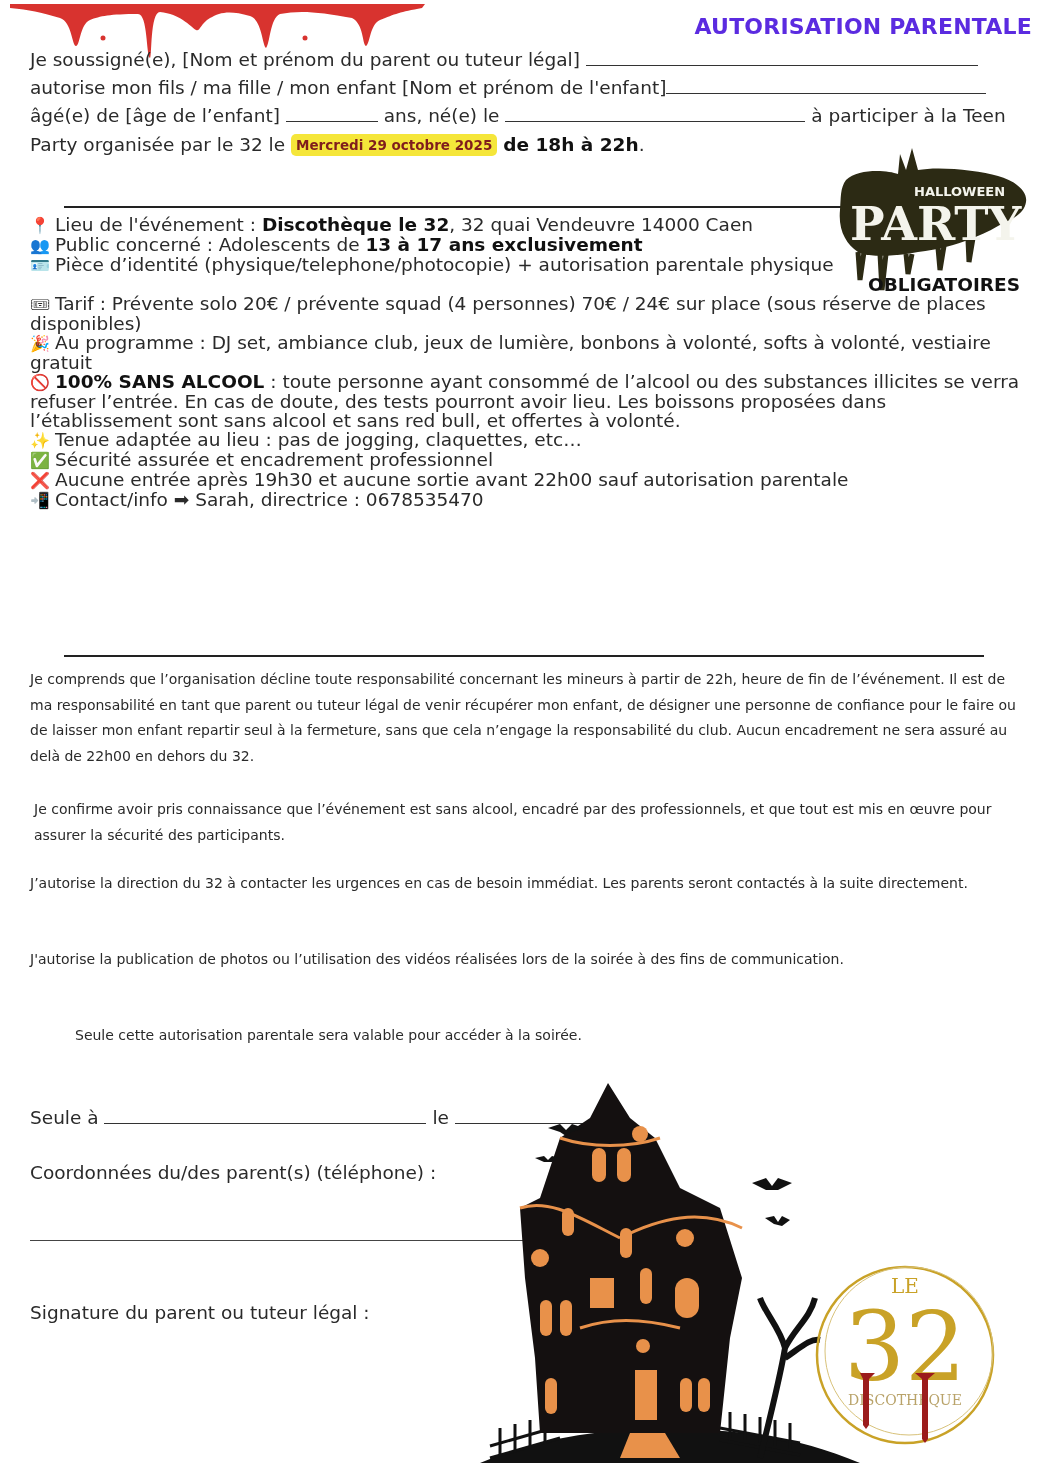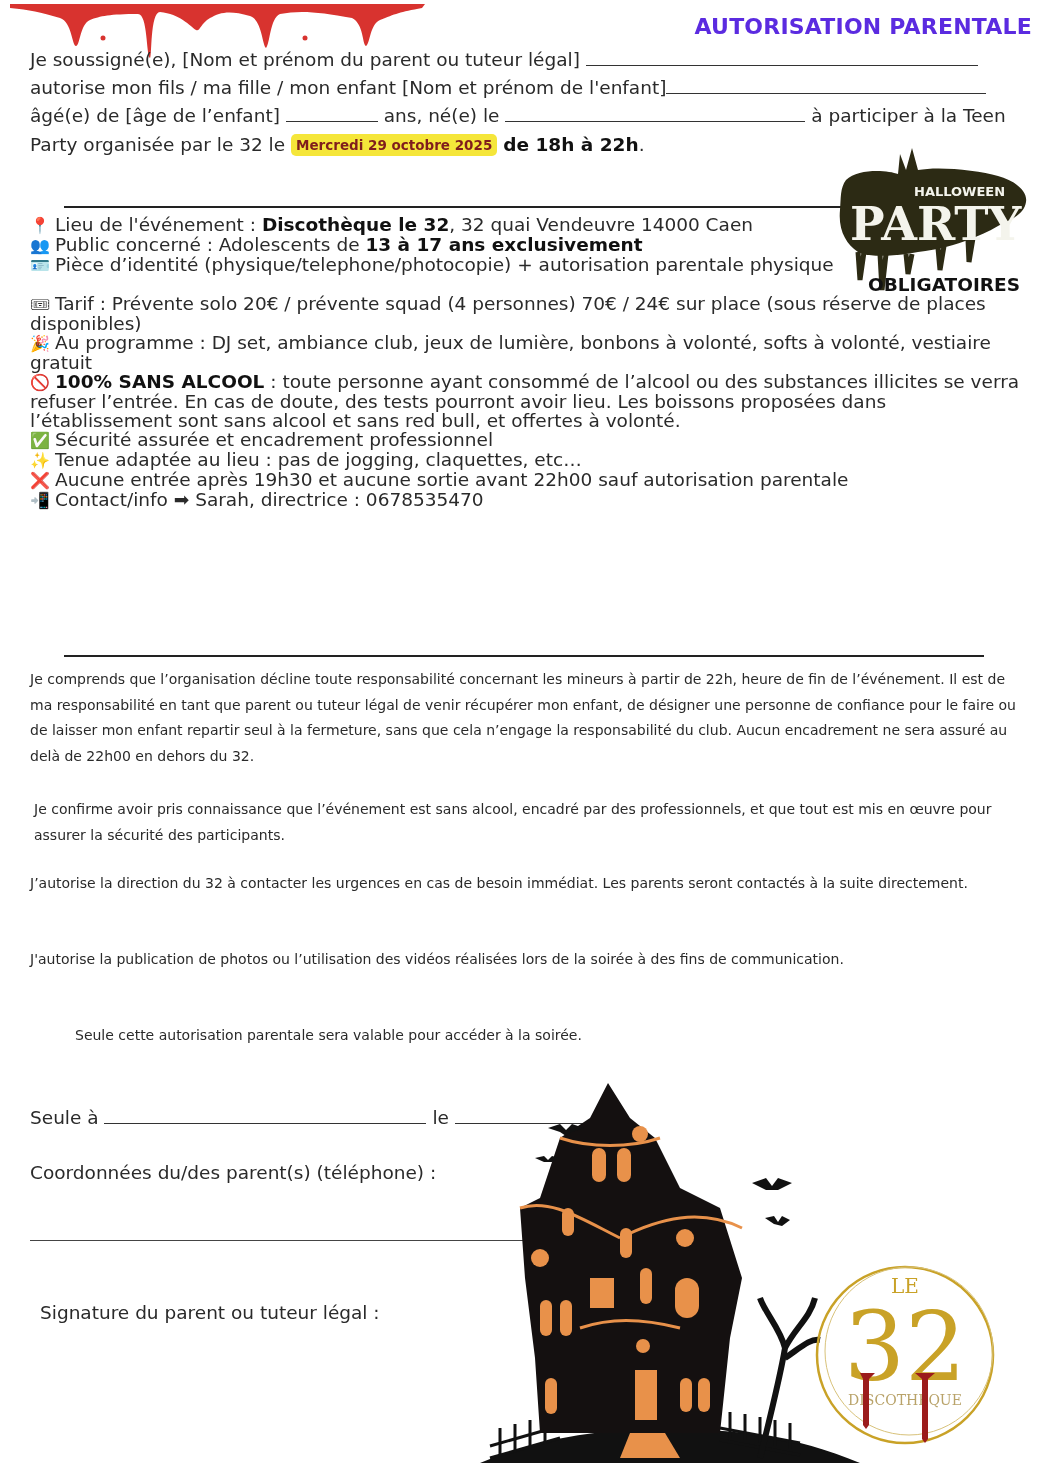--- a/index.html
+++ b/index.html
@@ -24,21 +24,21 @@
   .para { left: 30px; width: 990px; font-size: 14px; line-height: 25.5px; color: #2a2a2a; }
   .p1 { top: 667px; }
   .p2 { top: 797px; left: 34px; }
   .p3 { top: 871px; }
   .p4 { top: 947px; }
   .p5 { top: 1023px; margin-left: 45px; }
   .sig { left: 30px; font-size: 18.5px; color: #2a2a2a; }
   .sig1 { top: 1105px; }
   .sig2 { top: 1162px; }
   .sigline { left: 30px; top: 1240px; width: 500px; border-top: 1.3px solid #444; }
-  .sig3 { top: 1302px; margin-left: 10px; }
+  .sig3 { top: 1302px; }
   .house { left: 480px; top: 1078px; width: 380px; height: 390px; }
   .logo32 { left: 805px; top: 1255px; width: 200px; height: 200px; }
 </style>
 </head>
 <body>
 
 <svg class="abs blood" viewBox="0 0 430 60">
   <path d="M10,4 L425,4 L422,8 C400,12 395,14 380,20 C370,24 370,44 366,46 C362,44 364,24 352,18 C320,12 300,10 280,14 C270,18 270,44 266,48 C262,44 262,20 250,16 C230,10 220,12 210,18 C200,24 200,32 196,30 C190,26 180,14 160,12 C150,12 152,58 150,58 C146,56 148,14 138,14 C110,14 100,16 90,20 C80,24 80,46 76,46 C72,46 72,22 60,18 C40,12 30,10 10,8 Z" fill="#d8332f"></path>
   <circle cx="103" cy="38" r="2.5" fill="#d8332f"></circle>
   <circle cx="305" cy="38" r="2.5" fill="#d8332f"></circle>
@@ -91,24 +91,24 @@
   <span class="item">
     <span class="ico">🎟</span><span>Tarif : Prévente solo 20€ / prévente squad (4 personnes) 70€ / 24€ sur place (sous réserve de places disponibles)</span>
   </span>
   <span class="item">
     <span class="ico">🎉</span><span>Au programme : DJ set, ambiance club, jeux de lumière, bonbons à volonté, softs à volonté, vestiaire gratuit</span>
   </span>
   <span class="item">
     <span class="ico">🚫</span><span class="bold">100% SANS ALCOOL</span><span> : toute personne ayant consommé de l’alcool ou des substances illicites se verra refuser l’entrée. En cas de doute, des tests pourront avoir lieu. Les boissons proposées dans l’établissement sont sans alcool et sans red bull, et offertes à volonté.</span>
   </span>
   <span class="item">
+    <span class="ico">✨</span><span>Tenue adaptée au lieu : pas de jogging, claquettes, etc…</span>
+  </span>
+  <span class="item">
     <span class="ico">✅</span><span>Sécurité assurée et encadrement professionnel</span>
-  </span>
-  <span class="item">
-    <span class="ico">✨</span><span>Tenue adaptée au lieu : pas de jogging, claquettes, etc…</span>
   </span>
   <span class="item">
     <span class="ico">❌</span><span>Aucune entrée après 19h30 et aucune sortie avant 22h00 sauf autorisation parentale</span>
   </span>
   <span class="item">
     <span class="ico">📲</span><span>Contact/info ➡ Sarah, directrice : 0678535470</span>
   </span>
 </div>
 
 <div class="abs sep2"></div>

